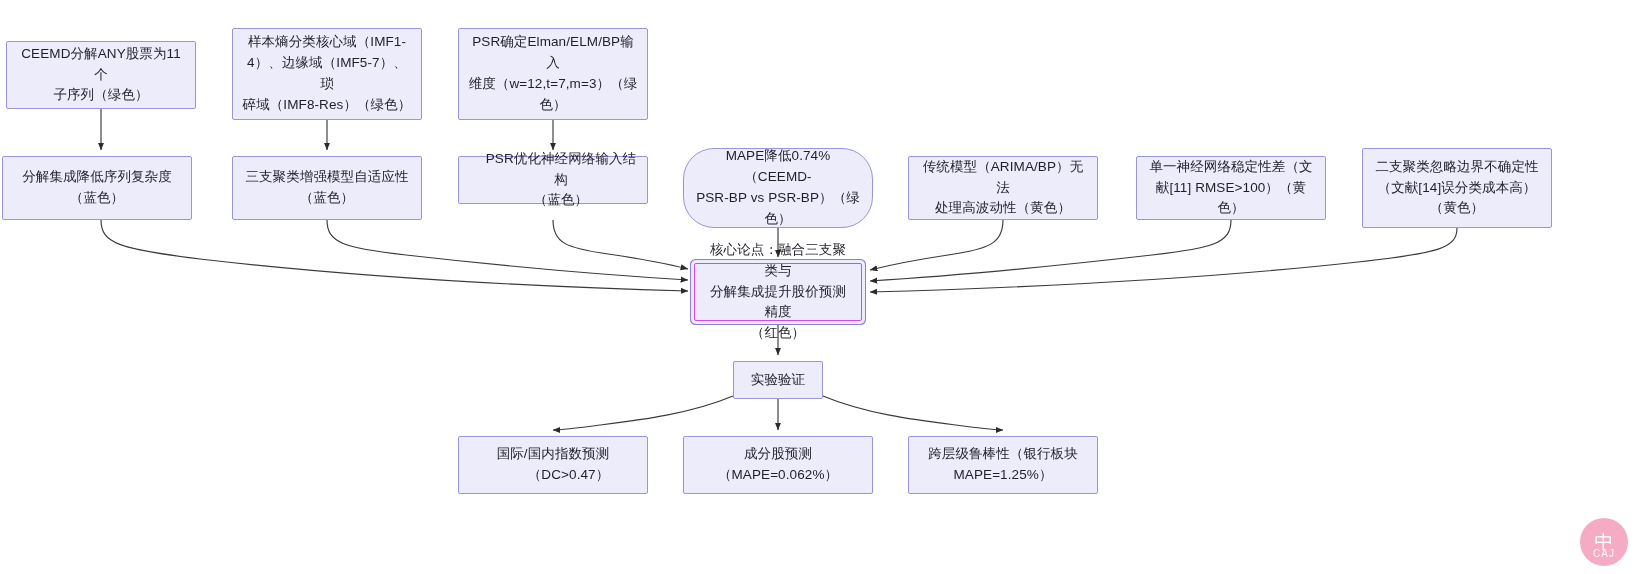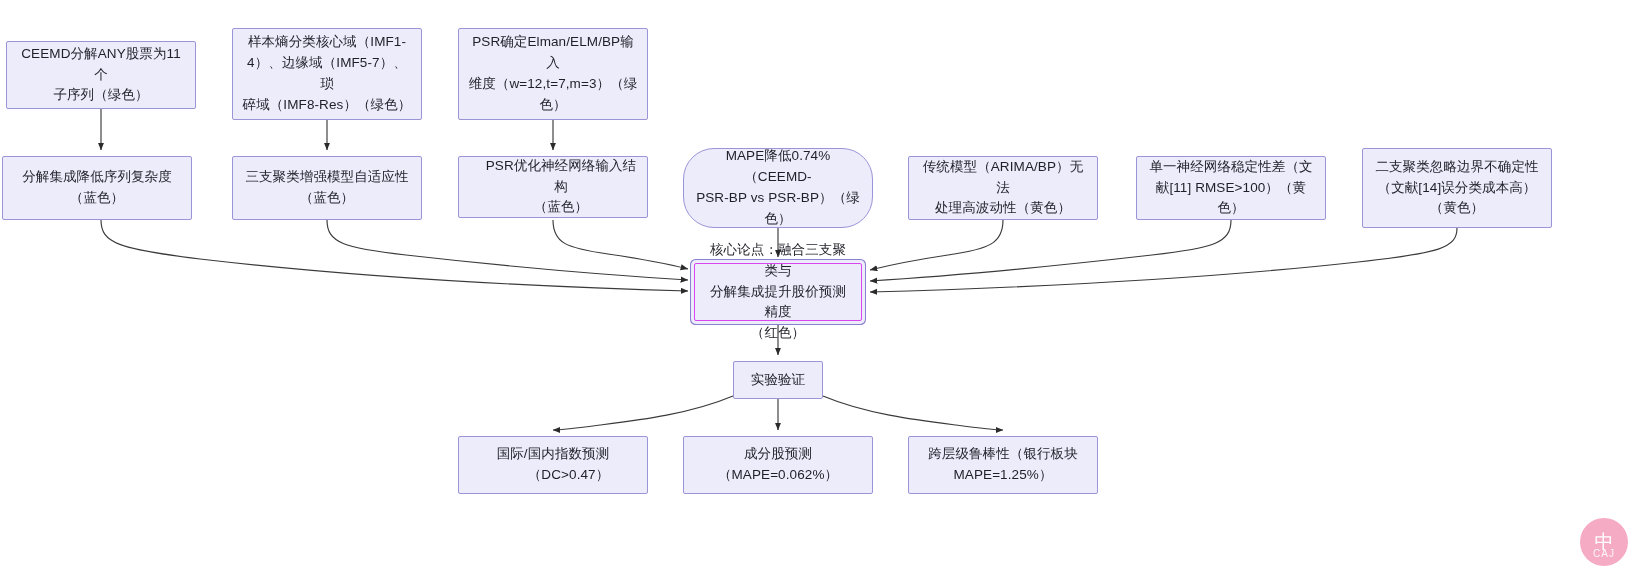--- a/index.html
+++ b/index.html
@@ -129,21 +129,21 @@
   <div class="node" style="left:2px;top:156px;width:190px;height:64px;justify-content:center;">
     <span class="txt">分解集成降低序列复杂度
 （蓝色）</span>
   </div>
 
   <div class="node" style="left:232px;top:156px;width:190px;height:64px;">
     <span class="txt">三支聚类增强模型自适应性
 （蓝色）</span>
   </div>
 
-  <div class="node" style="left:458px;top:156px;width:190px;height:62px;padding-left:25px;">
+  <div class="node" style="left:458px;top:156px;width:190px;height:48px;padding-left:25px;">
     <span class="txt">PSR优化神经网络输入结构
 （蓝色）</span>
   </div>
 
   <div class="node" style="left:683px;top:148px;width:190px;height:80px;border-radius:31px;">
     <span class="txt">MAPE降低0.74%（CEEMD-
 PSR-BP vs PSR-BP）（绿
 色）</span>
   </div>
 

